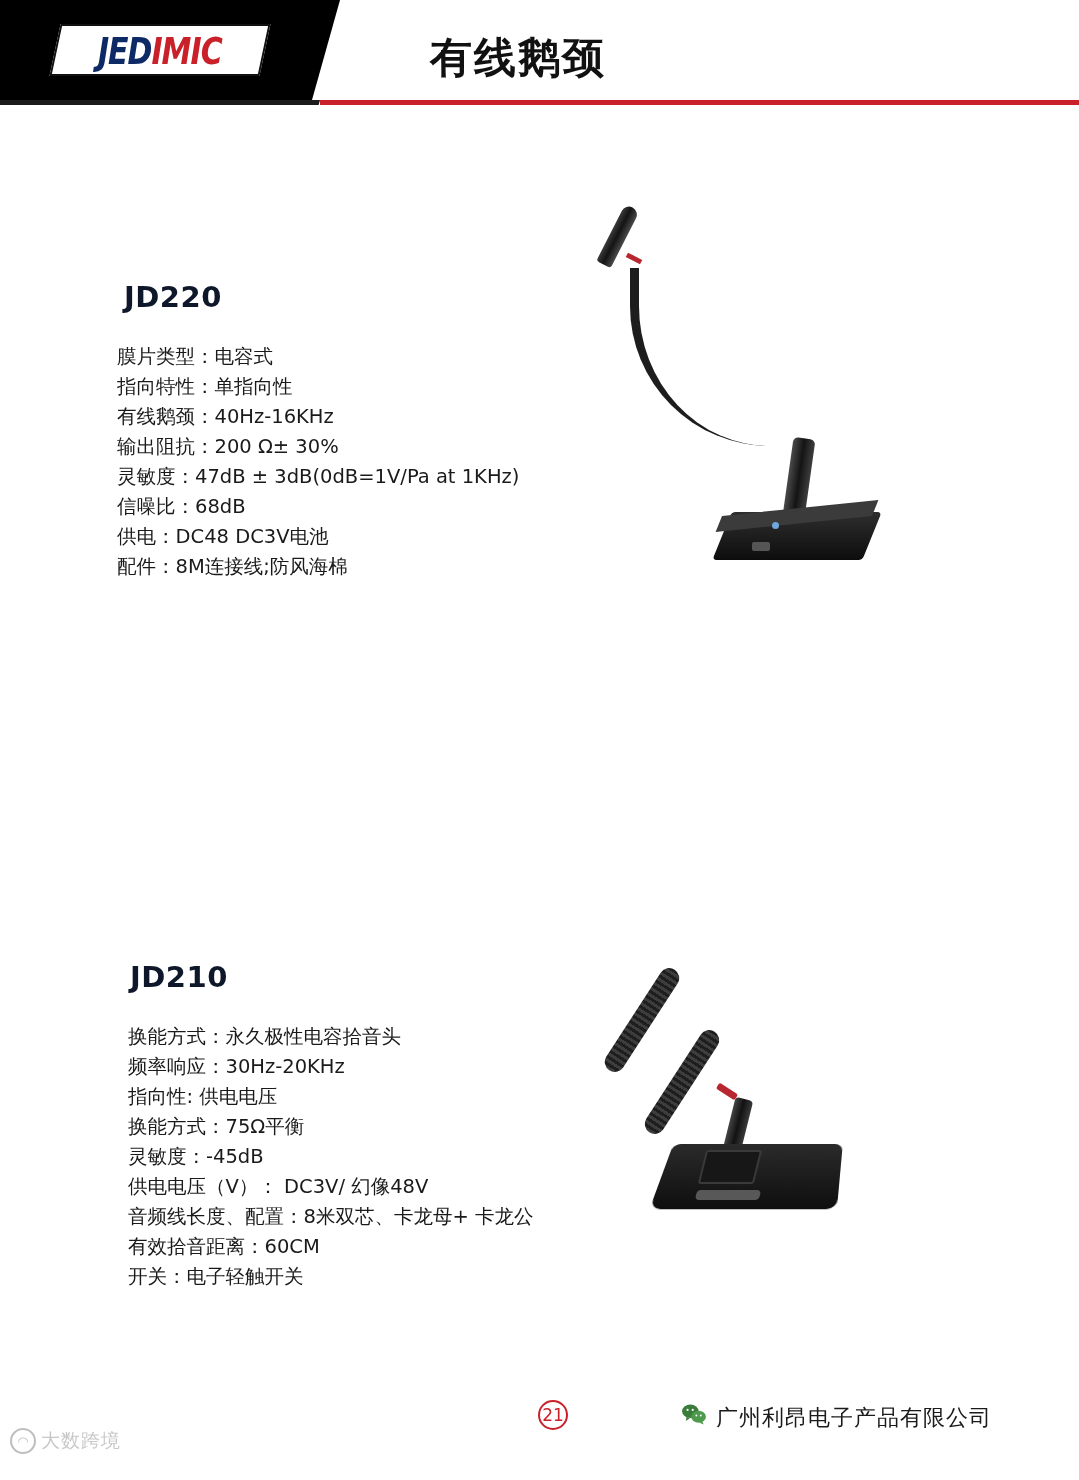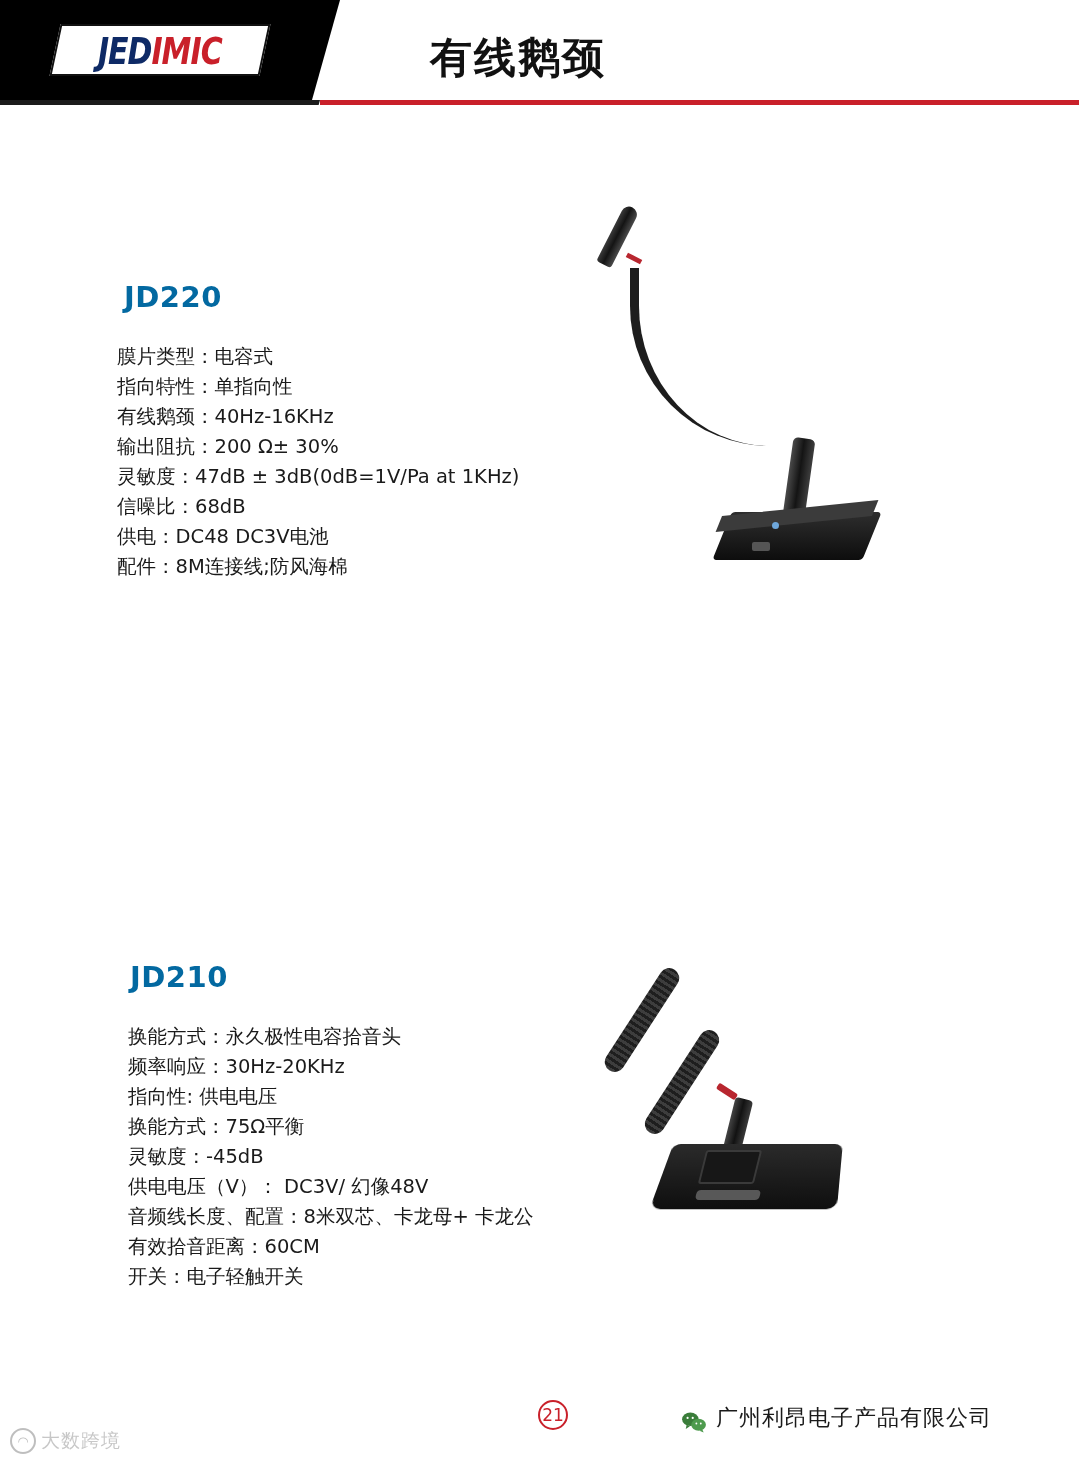--- a/index.html
+++ b/index.html
@@ -90,21 +90,21 @@
   .prod-1 { top: 280px; }
   .prod-2 { top: 960px; }
 
   .model-name {
     position: absolute;
     left: 124px;
     top: 0;
     font-family: "DejaVu Sans", sans-serif;
     font-weight: 700;
     font-size: 29px;
-    color: #0369a1;
+    color: #0f172a;
     letter-spacing: 0.5px;
   }
   .spec-list {
     position: absolute;
     left: 117px;
     top: 62px;
     margin: 0;
     padding: 0;
     list-style: none;
   }
@@ -218,21 +218,21 @@
     font-size: 17px;
     display: flex;
     align-items: center;
     justify-content: center;
   }
   .wechat-line {
     position: absolute;
     left: 681px;
     top: 1403px;
     display: flex;
-    align-items: flex-end;
+    align-items: flex-start;
     gap: 9px;
   }
   .wechat-icon {
     width: 26px; height: 22px;
     color: #3a7d3a;
   }
   .wechat-text {
     font-family: "DejaVu Sans", sans-serif;
     font-size: 22px;
     color: #1a1a1a;

